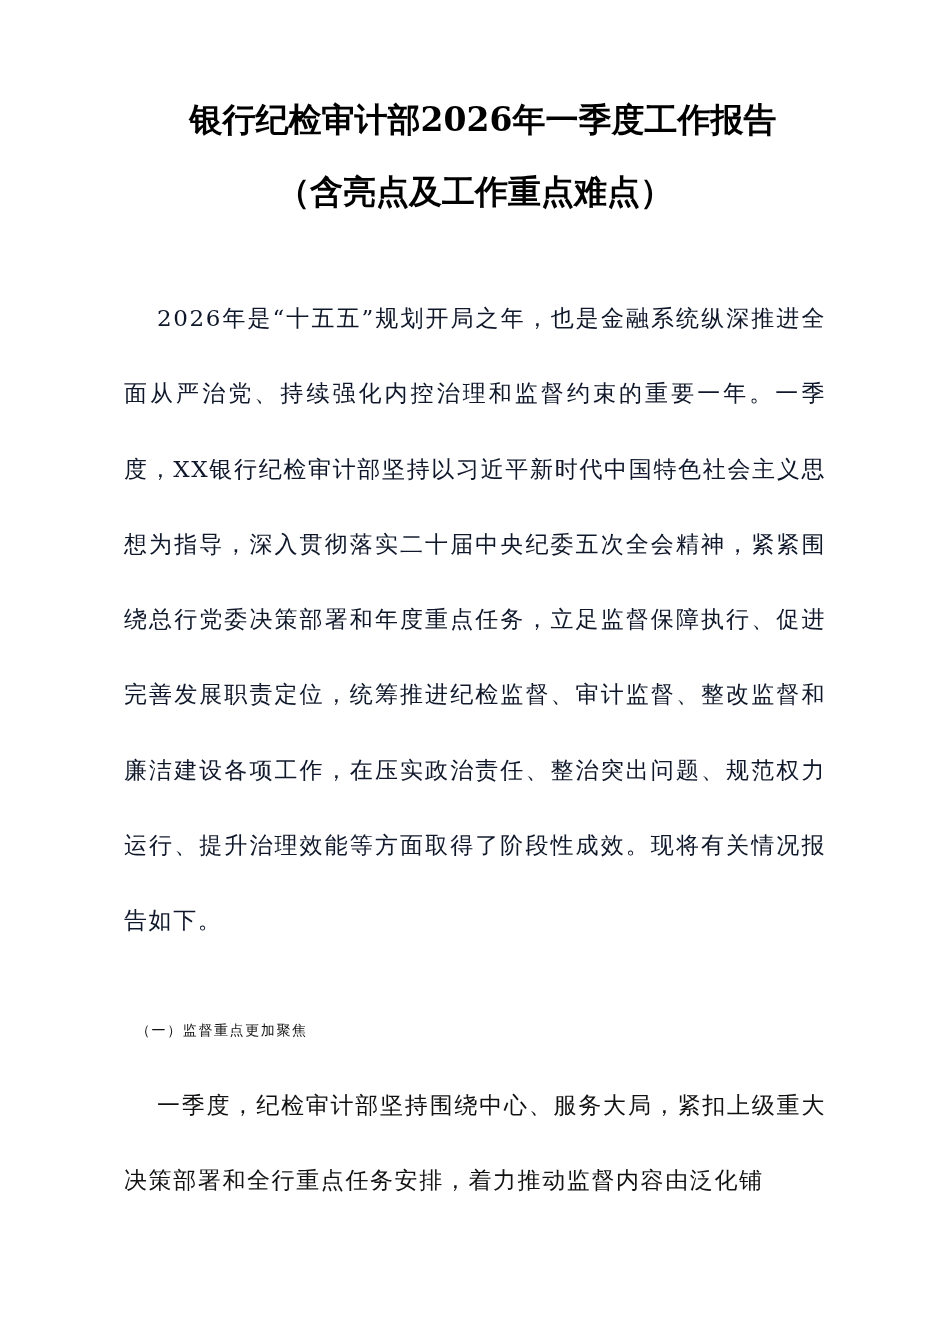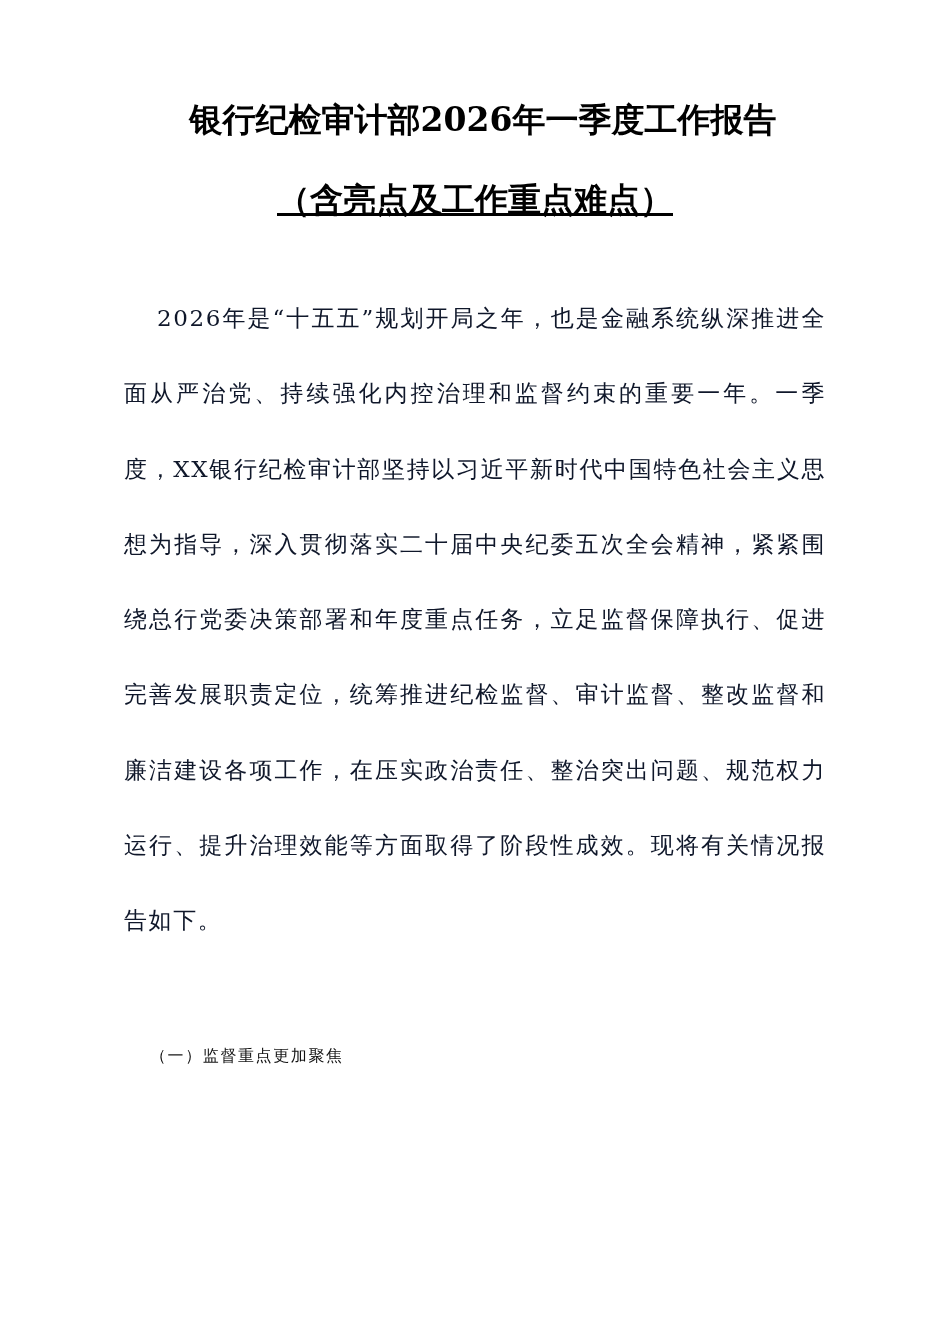--- a/index.html
+++ b/index.html
@@ -3,38 +3,41 @@
 <meta charset="utf-8">
 <style>
   html, body { margin: 0; padding: 0; background: #ffffff; }
   body { width: 950px; height: 1344px; overflow: hidden; position: relative;
          font-family: "DejaVu Serif", "Liberation Serif", serif; color: #111111; }
   .page { position: absolute; left: 0; top: 0; width: 950px; height: 1344px; background: #ffffff; }
   .title { position: absolute; left: 0; width: 950px; text-align: center;
            font-family: "DejaVu Serif", "Liberation Serif", serif; font-weight: bold;
            font-size: 33px; line-height: 40px; letter-spacing: 0px; color: #000; }
   .title1 { top: 100px; padding-left: 8px; }
-  .title2 { top: 180px; text-decoration: underline; }
+  .title2 { top: 172px; }
   .body { position: absolute; left: 124px; width: 702px; top: 281px;
           font-size: 23px; line-height: 75.3px; text-align: justify;
           text-align-last: left; letter-spacing: 1.6px; color: #0f172a; }
   .para { margin: 0; text-indent: 33px; }
   .h1 { position: absolute; left: 157px; top: 943px; font-family: "DejaVu Sans", "Liberation Sans", sans-serif;
         font-weight: bold; font-size: 22px; line-height: 40px; color: #111; letter-spacing: 0.5px; }
-  .h2 { position: absolute; left: 150px; top: 1010px; font-size: 16px; line-height: 40px; letter-spacing: 1.6px; color: #111; margin-top: 26px; }
+  .h2 { position: absolute; left: 136px; top: 1010px; font-size: 14px; line-height: 40px; letter-spacing: 1.6px; color: #111; }
   .body2 { position: absolute; left: 124px; width: 702px; top: 1068px;
            font-size: 23px; line-height: 75.3px; text-align: justify; text-align-last: left;
            letter-spacing: 1.6px; color: #111; }
 </style>
 </head>
 <body>
 
 <div class="page">
   <div class="title title1">银行纪检审计部2026年一季度工作报告</div>
   <div class="title title2">（含亮点及工作重点难点）</div>
 
   <div class="body">
     <p class="para">2026年是“十五五”规划开局之年，也是金融系统纵深推进全面从严治党、持续强化内控治理和监督约束的重要一年。一季度，XX银行纪检审计部坚持以习近平新时代中国特色社会主义思想为指导，深入贯彻落实二十届中央纪委五次全会精神，紧紧围绕总行党委决策部署和年度重点任务，立足监督保障执行、促进完善发展职责定位，统筹推进纪检监督、审计监督、整改监督和廉洁建设各项工作，在压实政治责任、整治突出问题、规范权力运行、提升治理效能等方面取得了阶段性成效。现将有关情况报告如下。</p>
   </div>
 
   <div class="h2">（一）监督重点更加聚焦</div>
 
+  <div class="body2">
+    <p class="para">一季度，纪检审计部坚持围绕中心、服务大局，紧扣上级重大决策部署和全行重点任务安排，着力推动监督内容由泛化铺</p>
+  </div>
 </div>
 
 </body></html>

